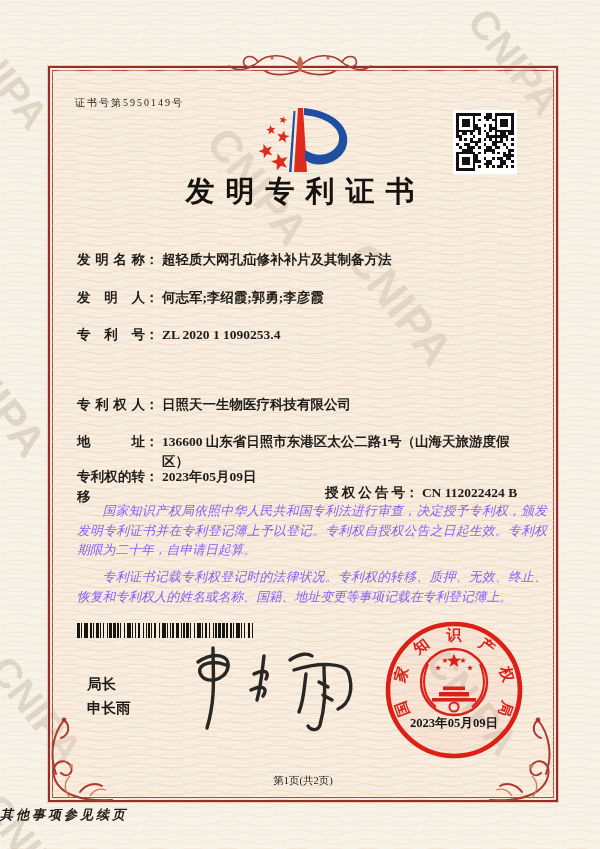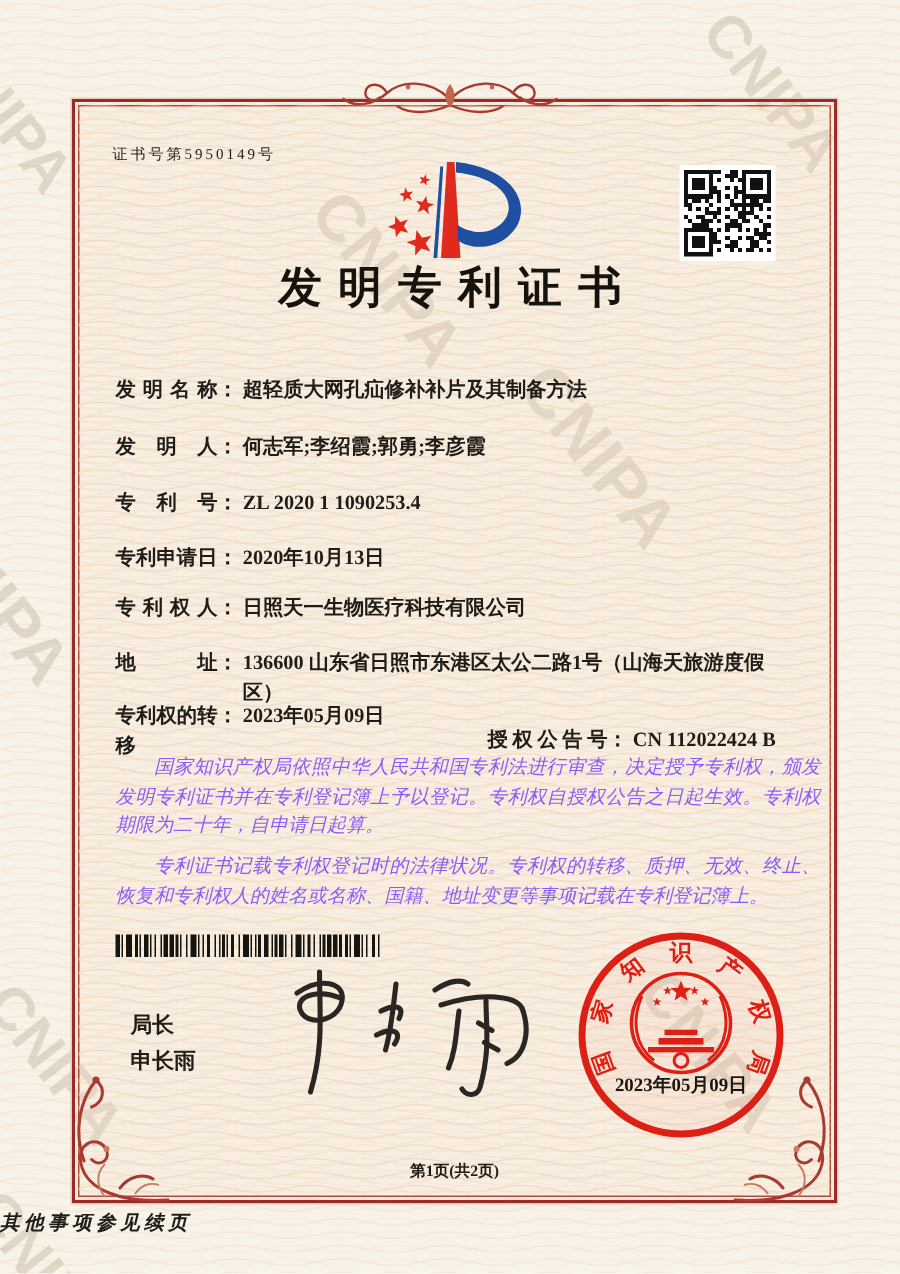--- a/index.html
+++ b/index.html
@@ -29,21 +29,21 @@
   .val{display:inline-block;vertical-align:top;max-width:368px;}
   .pair2{position:absolute;left:248px;top:0;margin-top:16px;}
   .paras{position:absolute;left:27px;top:434px;width:470px;font-size:12.8px;font-style:italic;
          font-weight:500;line-height:1.54;text-align:justify;color:#8b5cf6;}
   .paras p{margin:0 0 7px 0;text-indent:2em;}
   #barcode{position:absolute;left:27px;top:555px;height:15px;display:flex;align-items:stretch;}
   #barcode i{display:block;background:#17150f;height:100%;}
   .chief{position:absolute;left:37px;top:604px;font-size:14.5px;font-weight:700;line-height:24px;}
   .sig{position:absolute;left:128px;top:570px;z-index:4;}
   .seal-wrap{position:absolute;left:324px;top:542px;z-index:4;}
-  .page-num{position:absolute;left:0;top:706px;width:100%;text-align:center;font-size:10.5px;font-weight:700;}
+  .page-num{position:absolute;left:0;top:706px;width:100%;text-align:center;font-size:10.5px;font-weight:400;}
   .footer-note{position:absolute;left:0;top:806px;width:100%;text-align:left;font-size:13px;
                font-style:italic;font-weight:600;letter-spacing:3px;z-index:3;}
   .ornament-top{position:absolute;left:225px;top:48px;z-index:5;}
   .ornament-bl{position:absolute;left:40px;top:712px;z-index:5;}
   .ornament-br{position:absolute;left:482px;top:712px;z-index:5;}
 </style>
 </head>
 <body>
 
 <div class="page">
@@ -260,24 +260,20 @@
         <span class="val">超轻质大网孔疝修补补片及其制备方法</span>
       </div>
       <div class="row" style="top:220px">
         <span class="lbl">发明人</span><span class="colon">：</span>
         <span class="val">何志军;李绍霞;郭勇;李彦霞</span>
       </div>
       <div class="row" style="top:257px">
         <span class="lbl">专利号</span><span class="colon">：</span>
         <span class="val">ZL 2020 1 1090253.4</span>
       </div>
-      <div class="row" style="top:294px">
-        <span class="lbl">专利申请日</span><span class="colon">：</span>
-        <span class="val">2020年10月13日</span>
-      </div>
       <div class="row" style="top:327px">
         <span class="lbl">专利权人</span><span class="colon">：</span>
         <span class="val">日照天一生物医疗科技有限公司</span>
       </div>
       <div class="row" style="top:364px">
         <span class="lbl">地址</span><span class="colon">：</span>
         <span class="val">136600 山东省日照市东港区太公二路1号（山海天旅游度假区）</span>
       </div>
       <div class="row" style="top:399px">
         <span class="lbl">专利权的转移</span><span class="colon">：</span>

